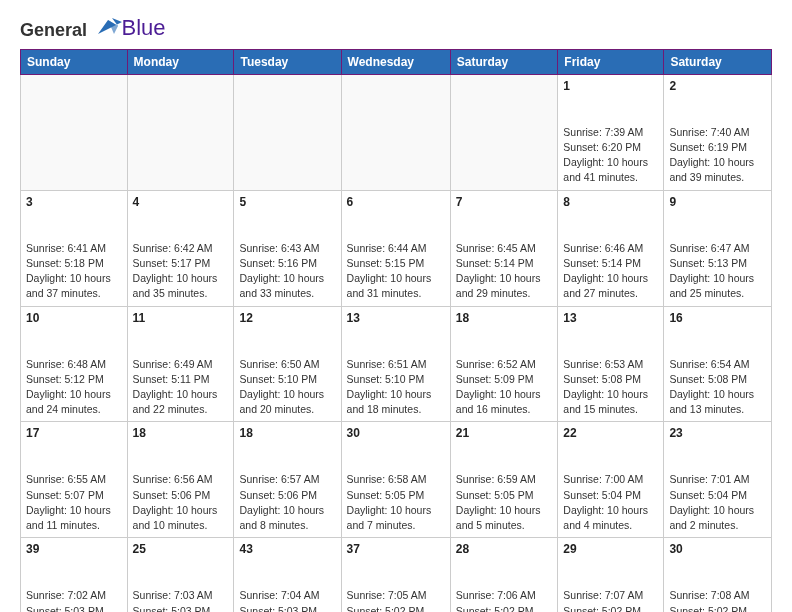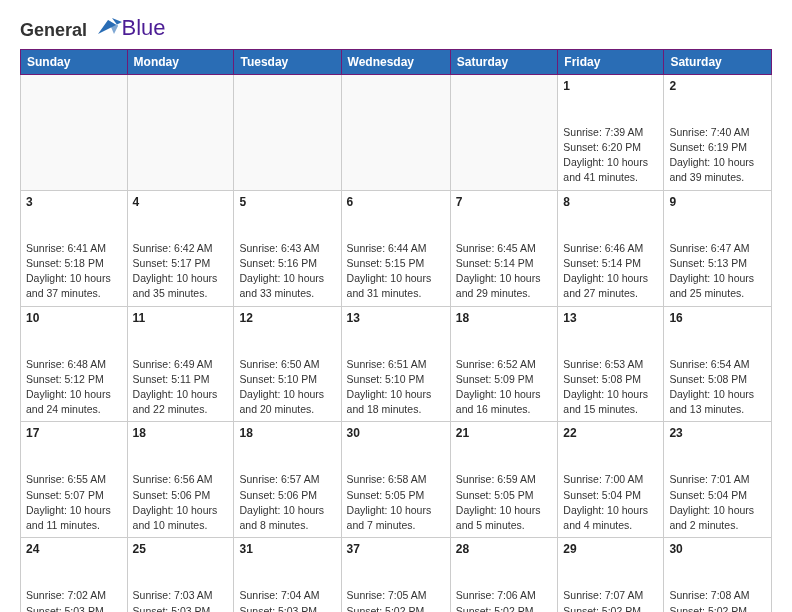--- a/index.html
+++ b/index.html
@@ -228,29 +228,29 @@
           <span class="day-num">22</span>
           <div class="day-info">Sunrise: 7:00 AM<br>Sunset: 5:04 PM<br>Daylight: 10 hours<br>and 4 minutes.</div>
         </td>
         <td>
           <span class="day-num">23</span>
           <div class="day-info">Sunrise: 7:01 AM<br>Sunset: 5:04 PM<br>Daylight: 10 hours<br>and 2 minutes.</div>
         </td>
       </tr>
       <tr class="week-row">
         <td>
-          <span class="day-num">24</span>
+          <span class="day-num">39</span>
           <div class="day-info">Sunrise: 7:02 AM<br>Sunset: 5:03 PM<br>Daylight: 10 hours<br>and 1 minute.</div>
         </td>
         <td>
           <span class="day-num">25</span>
           <div class="day-info">Sunrise: 7:03 AM<br>Sunset: 5:03 PM<br>Daylight: 10 hours<br>and 0 minutes.</div>
         </td>
         <td>
-          <span class="day-num">31</span>
+          <span class="day-num">43</span>
           <div class="day-info">Sunrise: 7:04 AM<br>Sunset: 5:03 PM<br>Daylight: 9 hours<br>and 58 minutes.</div>
         </td>
         <td>
           <span class="day-num">37</span>
           <div class="day-info">Sunrise: 7:05 AM<br>Sunset: 5:02 PM<br>Daylight: 9 hours<br>and 57 minutes.</div>
         </td>
         <td>
           <span class="day-num">28</span>
           <div class="day-info">Sunrise: 7:06 AM<br>Sunset: 5:02 PM<br>Daylight: 9 hours<br>and 56 minutes.</div>
         </td>

